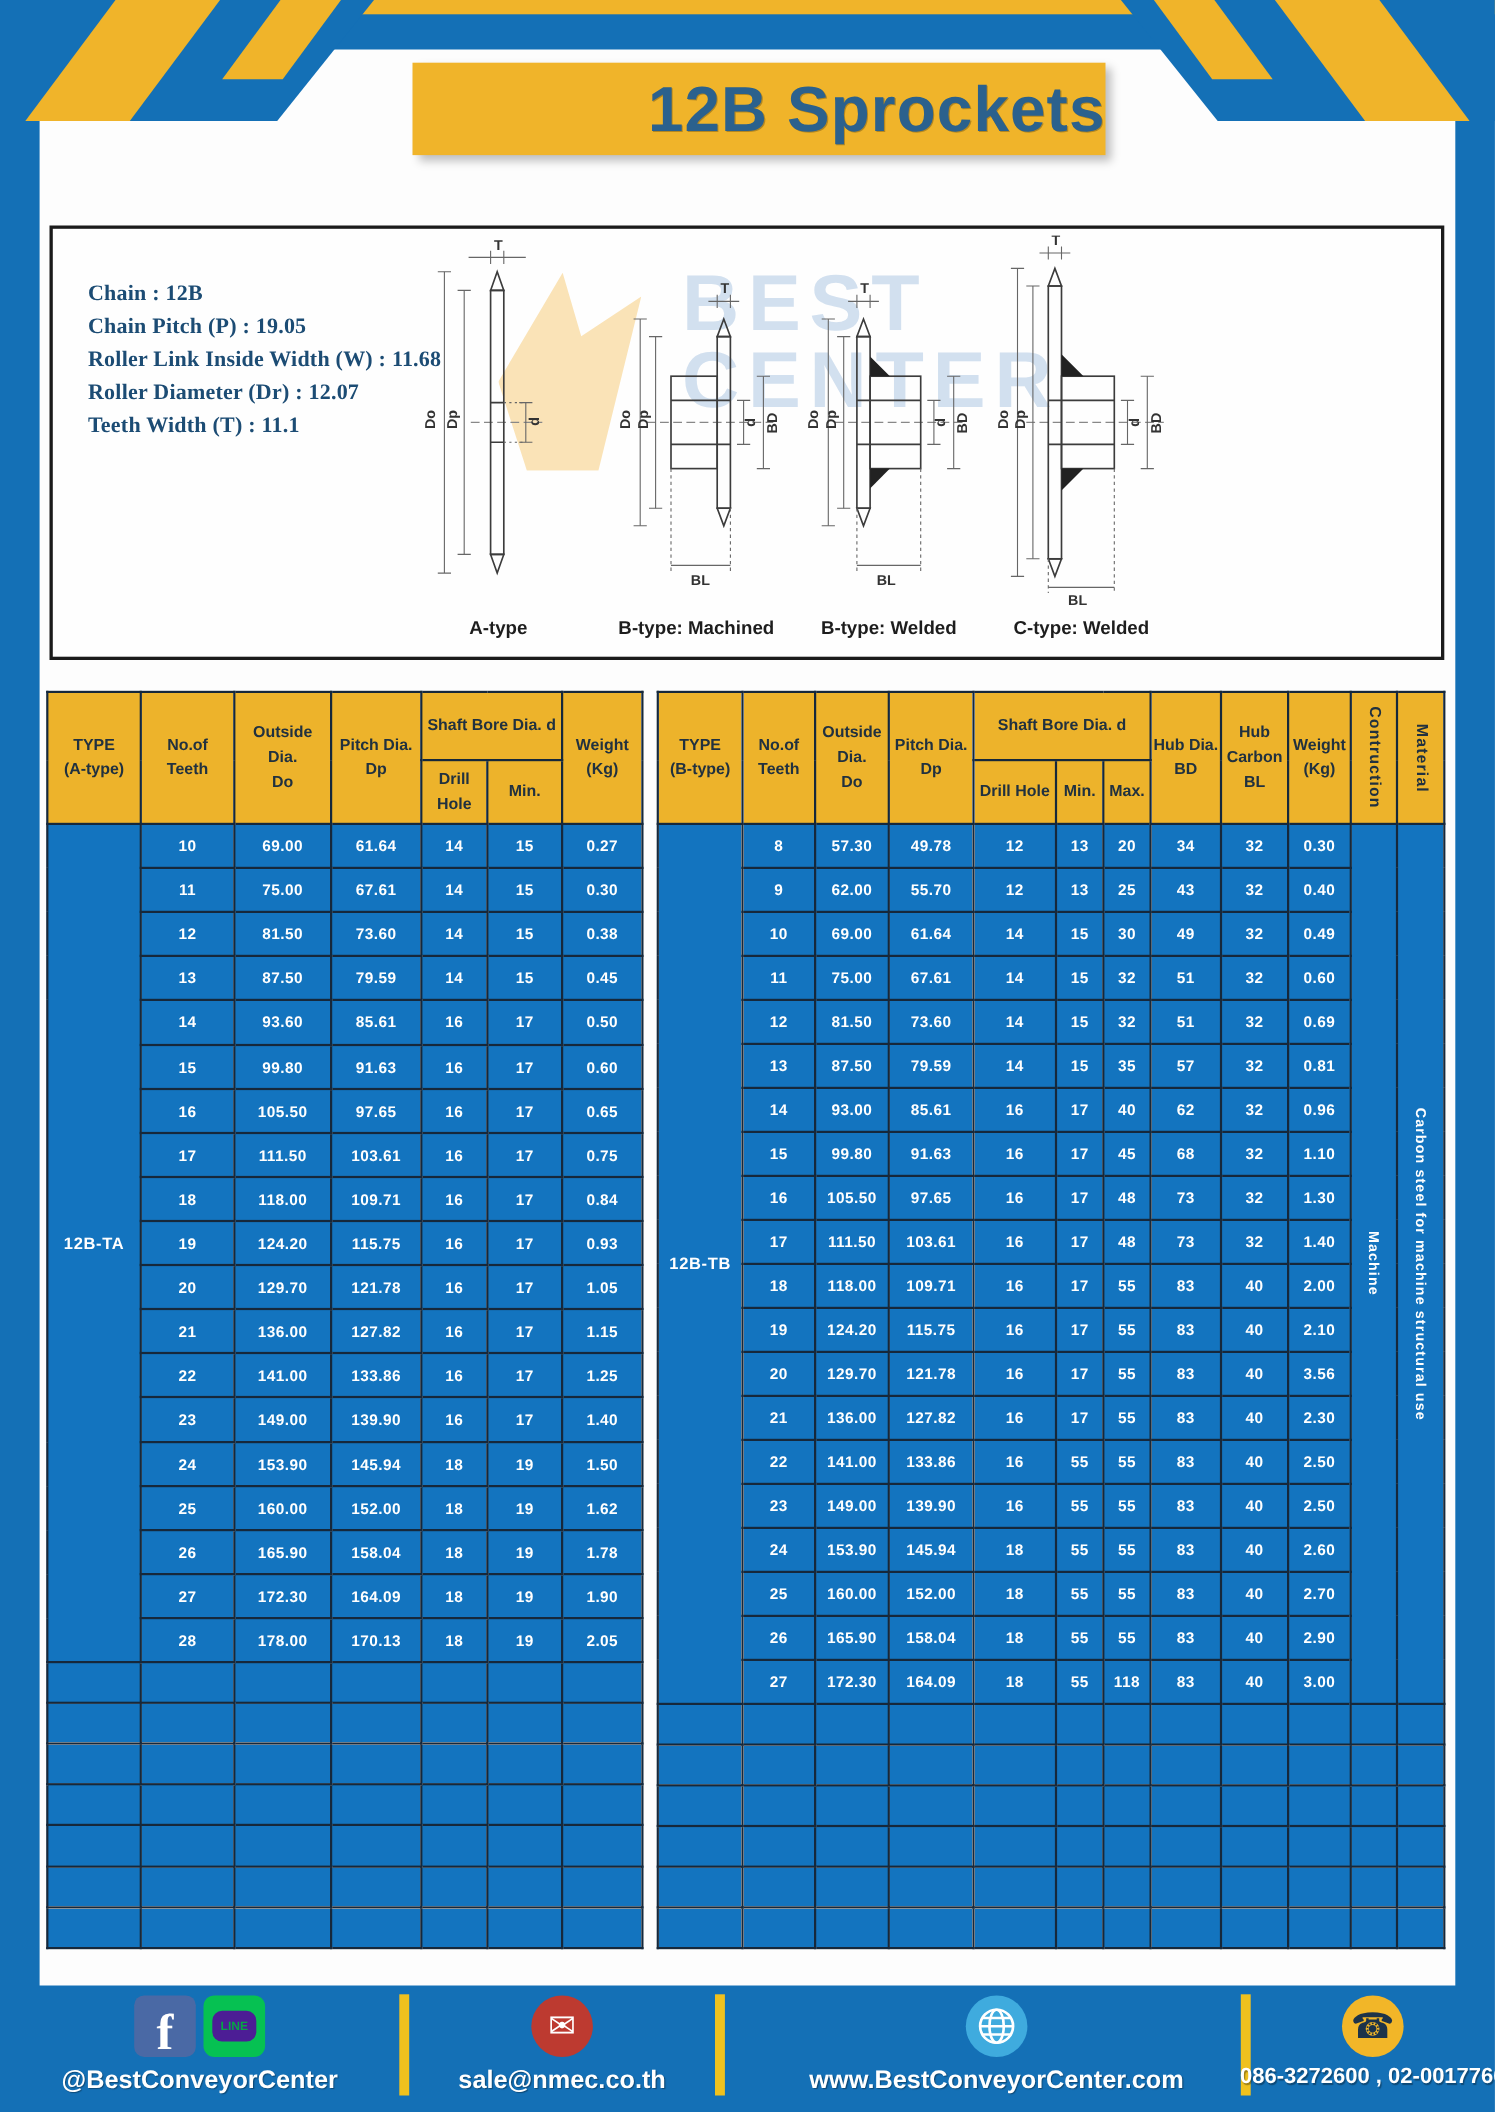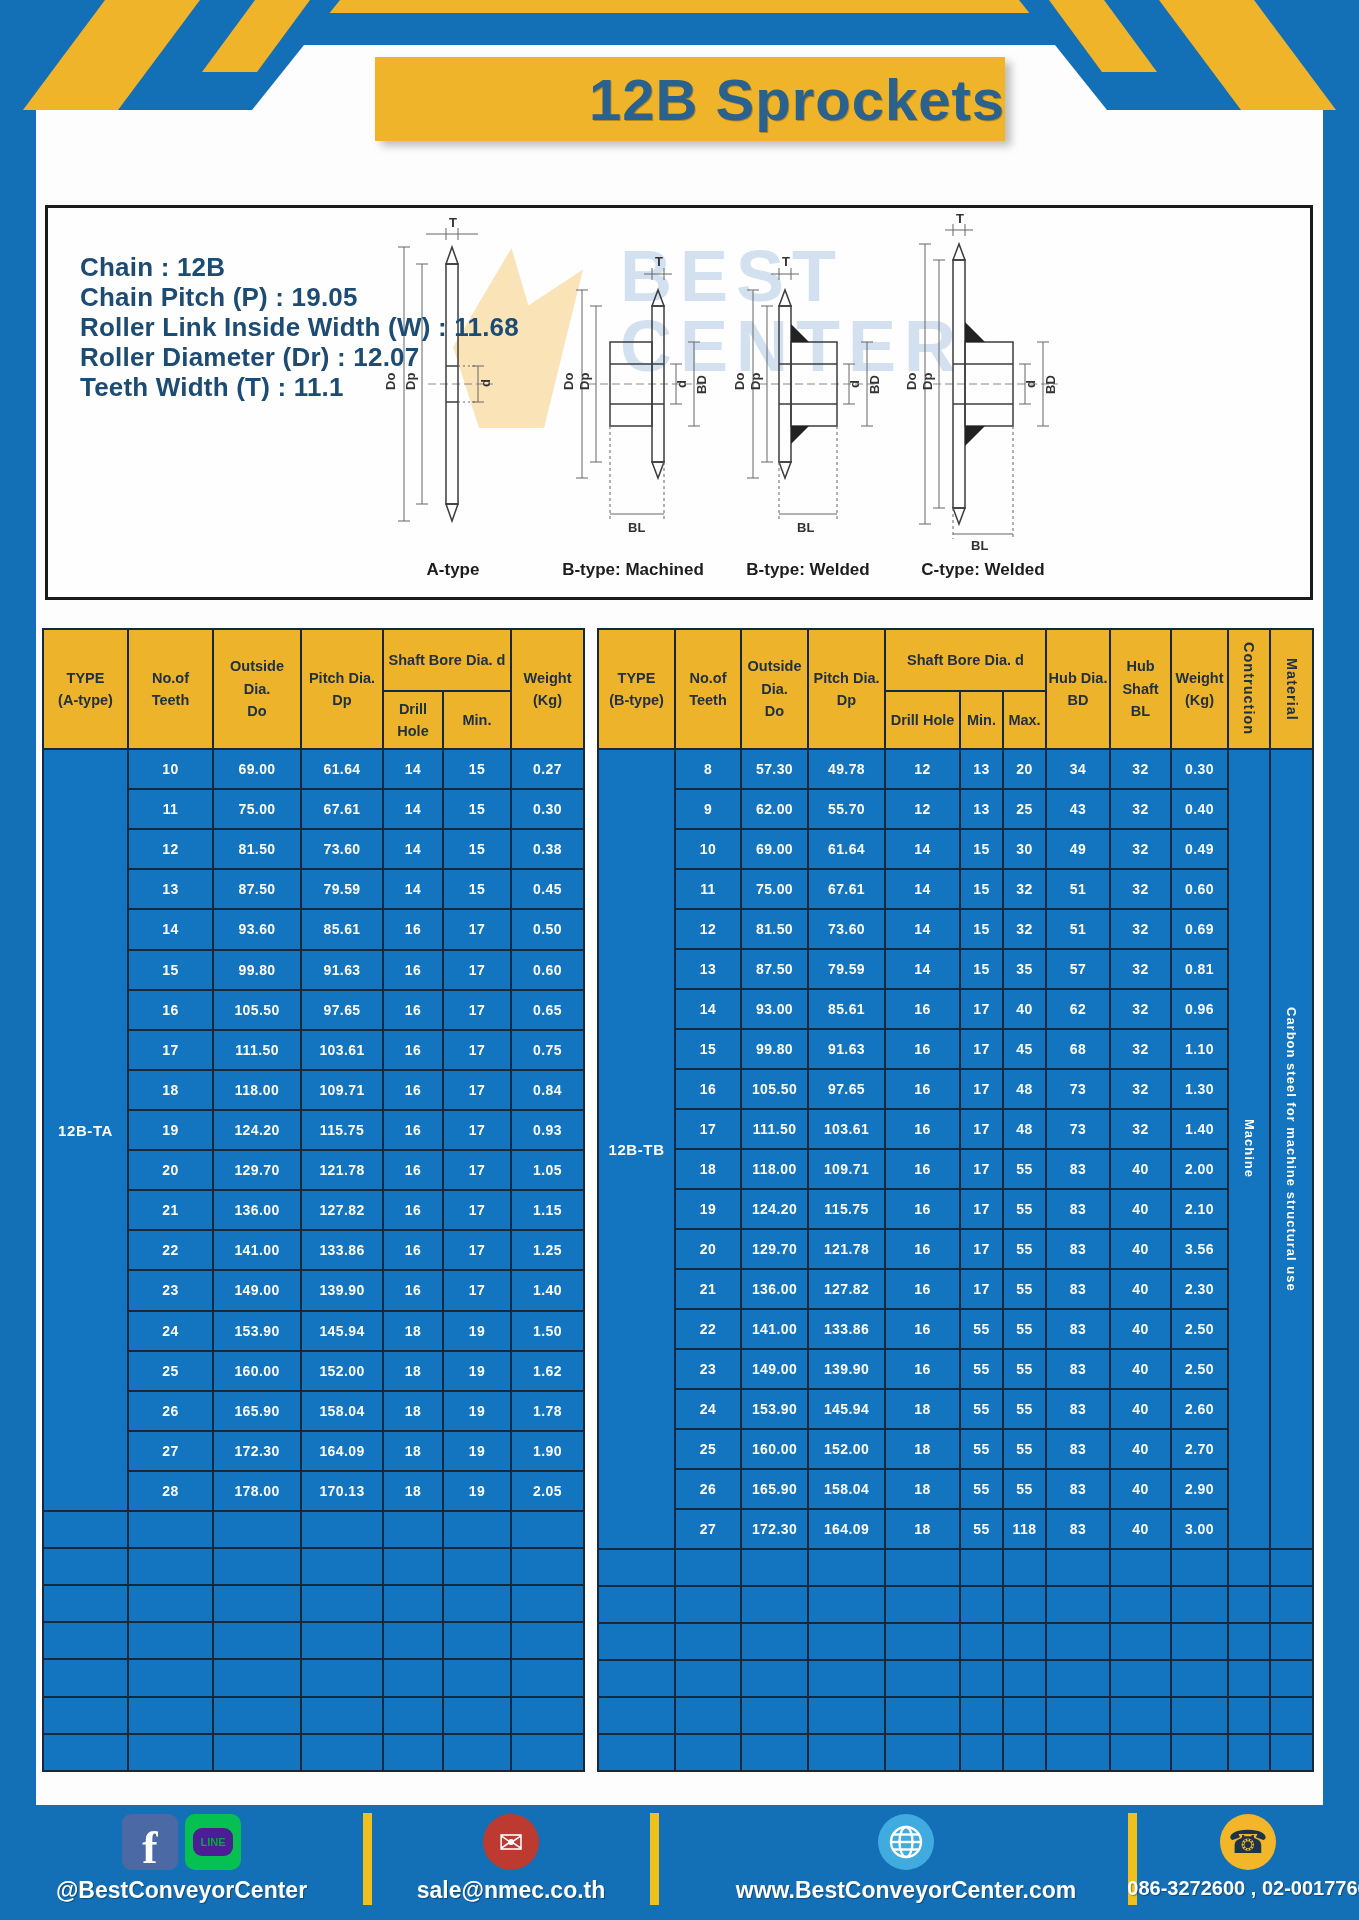--- a/index.html
+++ b/index.html
@@ -13,21 +13,21 @@
   
   .title-box { position:absolute; left:375px; top:57px; width:630px; height:84px;
                background:#F0B42A; z-index:6; display:flex; align-items:center; justify-content:flex-end;
                box-shadow:6px 5px 8px rgba(0,0,0,0.25); }
   .title-box h1 { margin:0; font-size:58px; font-weight:800; color:#2B618D;
                   letter-spacing:1px; text-shadow:1px 1px 0 rgba(0,0,0,0.25); }
   
   .diagram-panel { position:absolute; left:45px; top:205px; width:1268px; height:395px;
                    background:#FEFEFE; border:3px solid #1B1B1B; box-sizing:border-box; overflow:hidden; }
   .specs { position:absolute; left:32px; top:44px; z-index:3; }
-  .spec-line { font-size:26px; font-weight:700; color:#1C4C74; line-height:30px; letter-spacing:0.2px; }
+  .spec-line { font-size:20px; font-weight:700; color:#1C4C74; line-height:30px; letter-spacing:0.2px;font-family:Liberation Serif, serif; }
   .watermark { position:absolute; left:572px; top:34px; z-index:1;
                font-size:72px; font-weight:800; line-height:0.97; letter-spacing:8px;
                color:rgba(140,175,215,0.38); }
   .wm-shape { position:absolute; left:405px; top:40px; width:130px; height:180px; z-index:1;
               background:rgba(243,179,51,0.35);
               clip-path:polygon(20% 100%, 0 55%, 45% 0, 58% 32%, 100% 12%, 70% 100%); }
   .diagram { position:absolute; top:6px; margin:0; z-index:2; text-align:center; }
   .diagram figcaption { font-size:17px; font-weight:600; color:#1D1D1D; margin-top:2px; }
   .dg text { font-size:13px; font-weight:600; fill:#333; font-family:"Liberation Sans",sans-serif; }
   
@@ -548,21 +548,21 @@
 Teeth</th>
           <th rowspan="2">Outside
 Dia.
 Do</th>
           <th rowspan="2">Pitch Dia.
 Dp</th>
           <th colspan="3">Shaft Bore Dia. d</th>
           <th rowspan="2">Hub Dia.
 BD</th>
           <th rowspan="2">Hub
-Shaft
+Carbon
 BL</th>
           <th rowspan="2">Weight
 (Kg)</th>
           <th rowspan="2" class="vth">Contruction</th>
           <th rowspan="2" class="vth">Material</th>
         </tr>
         <tr class="h2">
           <th>Drill Hole</th>
           <th>Min.</th>
           <th>Max.</th>

